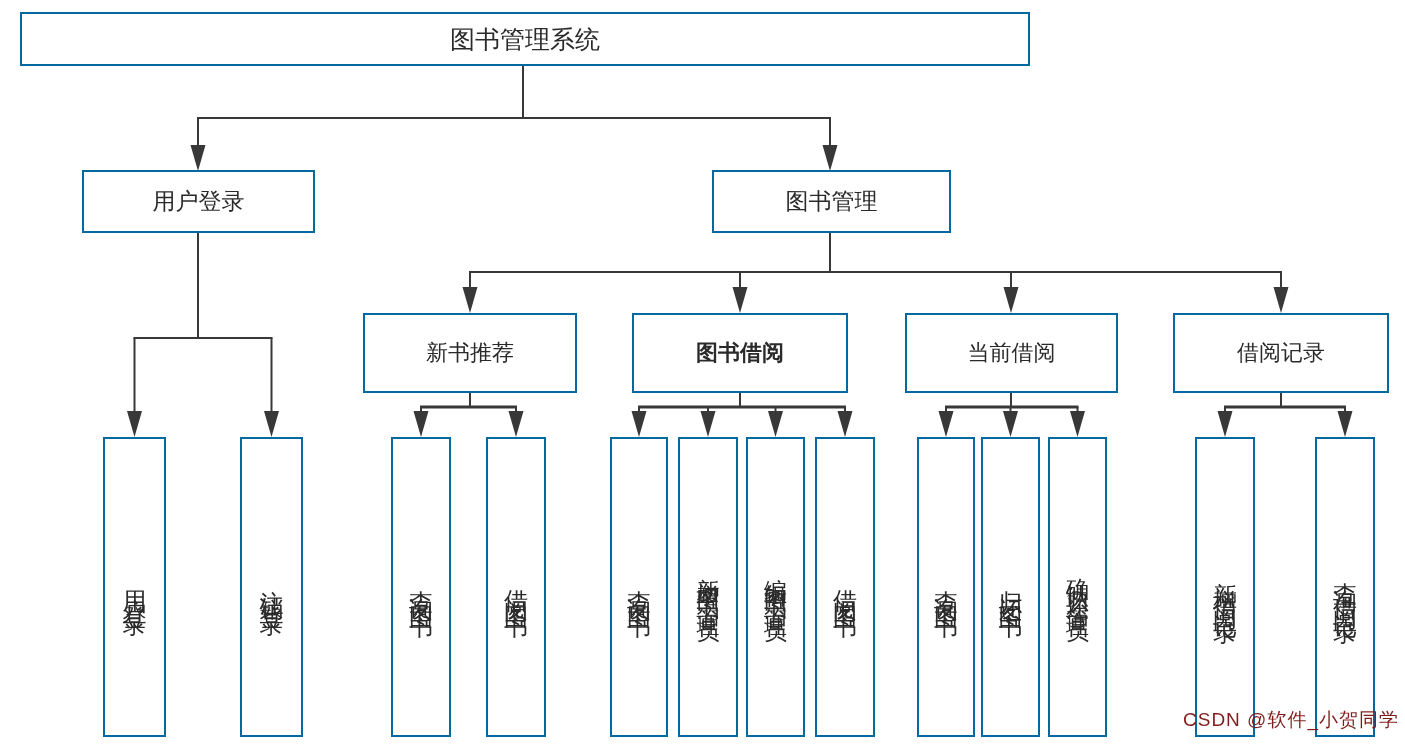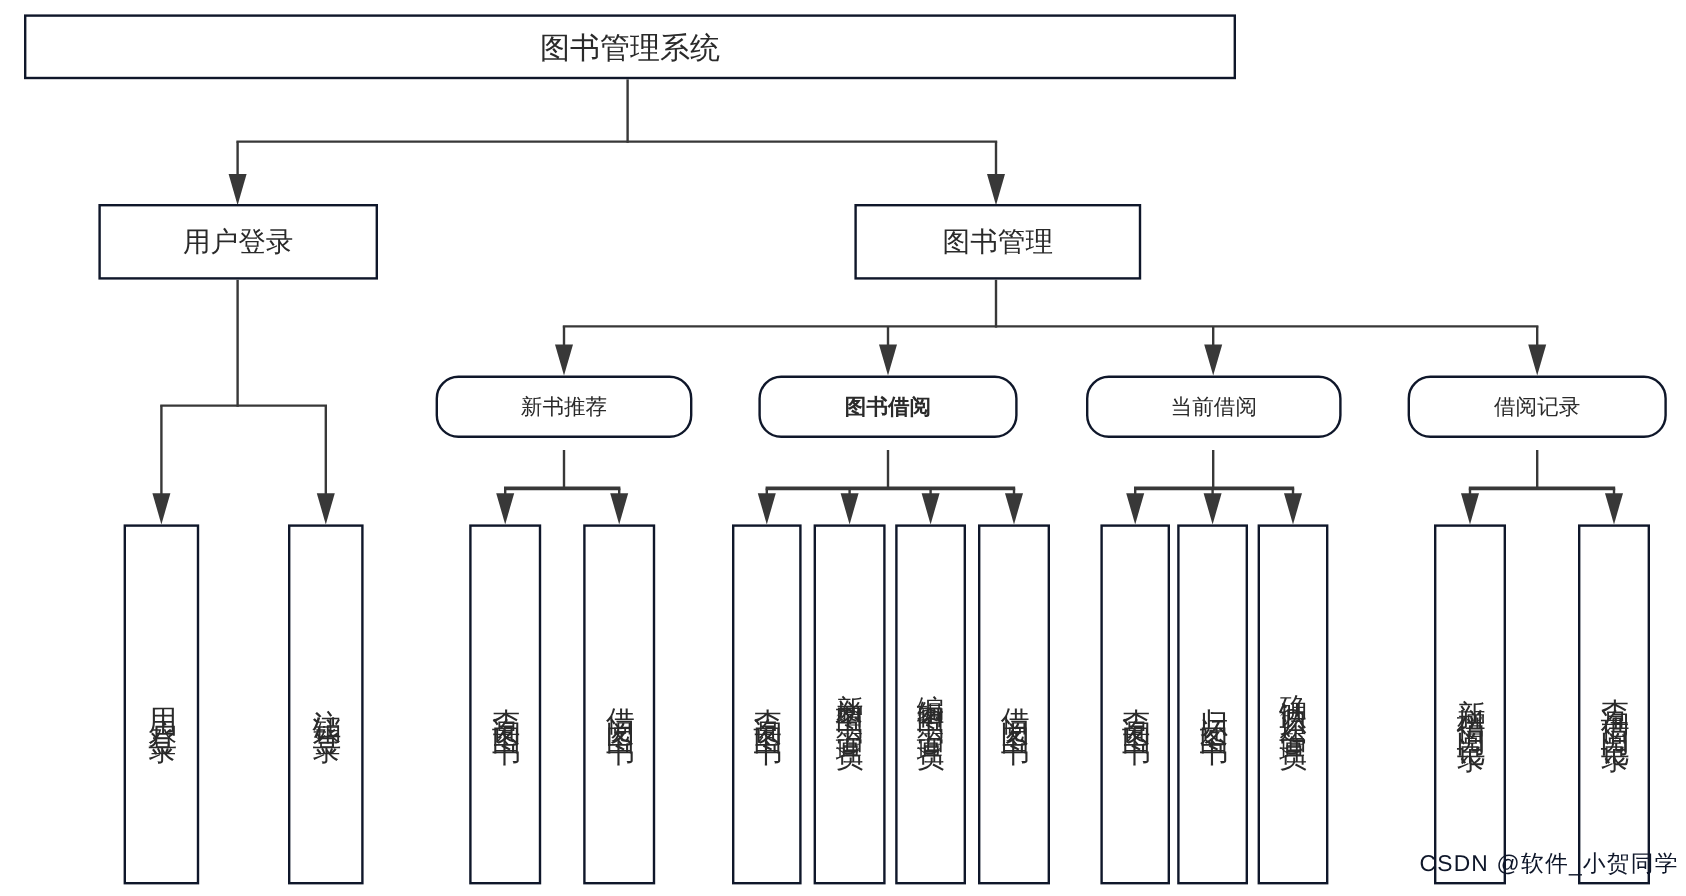--- a/index.html
+++ b/index.html
@@ -8,42 +8,42 @@
     width:1405px;height:747px;
     background:#ffffff;
     font-family:"Liberation Sans", sans-serif;
     color:#2a2a2a;
     overflow:hidden;
   }
   .wires{position:absolute;left:0;top:0;width:1405px;height:747px;}
   .box{
     position:absolute;
     box-sizing:border-box;
-    border:2px solid #0f172a;
+    border:2px solid #0369a1;
     background:#ffffff;
     display:flex;align-items:center;justify-content:center;
     text-align:center;
     white-space:nowrap;
   }
   .root{left:20px;top:12px;width:1010px;height:54px;font-size:25px;}
   .lvl1{top:170px;height:63px;font-size:23px;}
-  .lvl2{top:313px;height:52px;font-size:18px;border-radius:19px;}
+  .lvl2{top:313px;height:80px;font-size:22px;}
   .leaf{
     top:437px;height:300px;
     writing-mode:vertical-rl;
     text-orientation:mixed;
     font-size:24px;
     letter-spacing:8px;
     white-space:normal;
     line-height:1;
   }
   .leaf.tight{font-size:23px;letter-spacing:6px;}
   .watermark{
     position:absolute;left:1183px;top:707px;
-    font-size:19px;color:#0f172a;
+    font-size:19px;color:#7f1d1d;
     letter-spacing:1px;
     z-index:5;
   }
   svg line{stroke:#383838;stroke-width:2px;}
   svg line.thick{stroke-width:3px;}
   svg polygon{fill:#383838;stroke:none;}
 </style>
 </head>
 <body>
 

